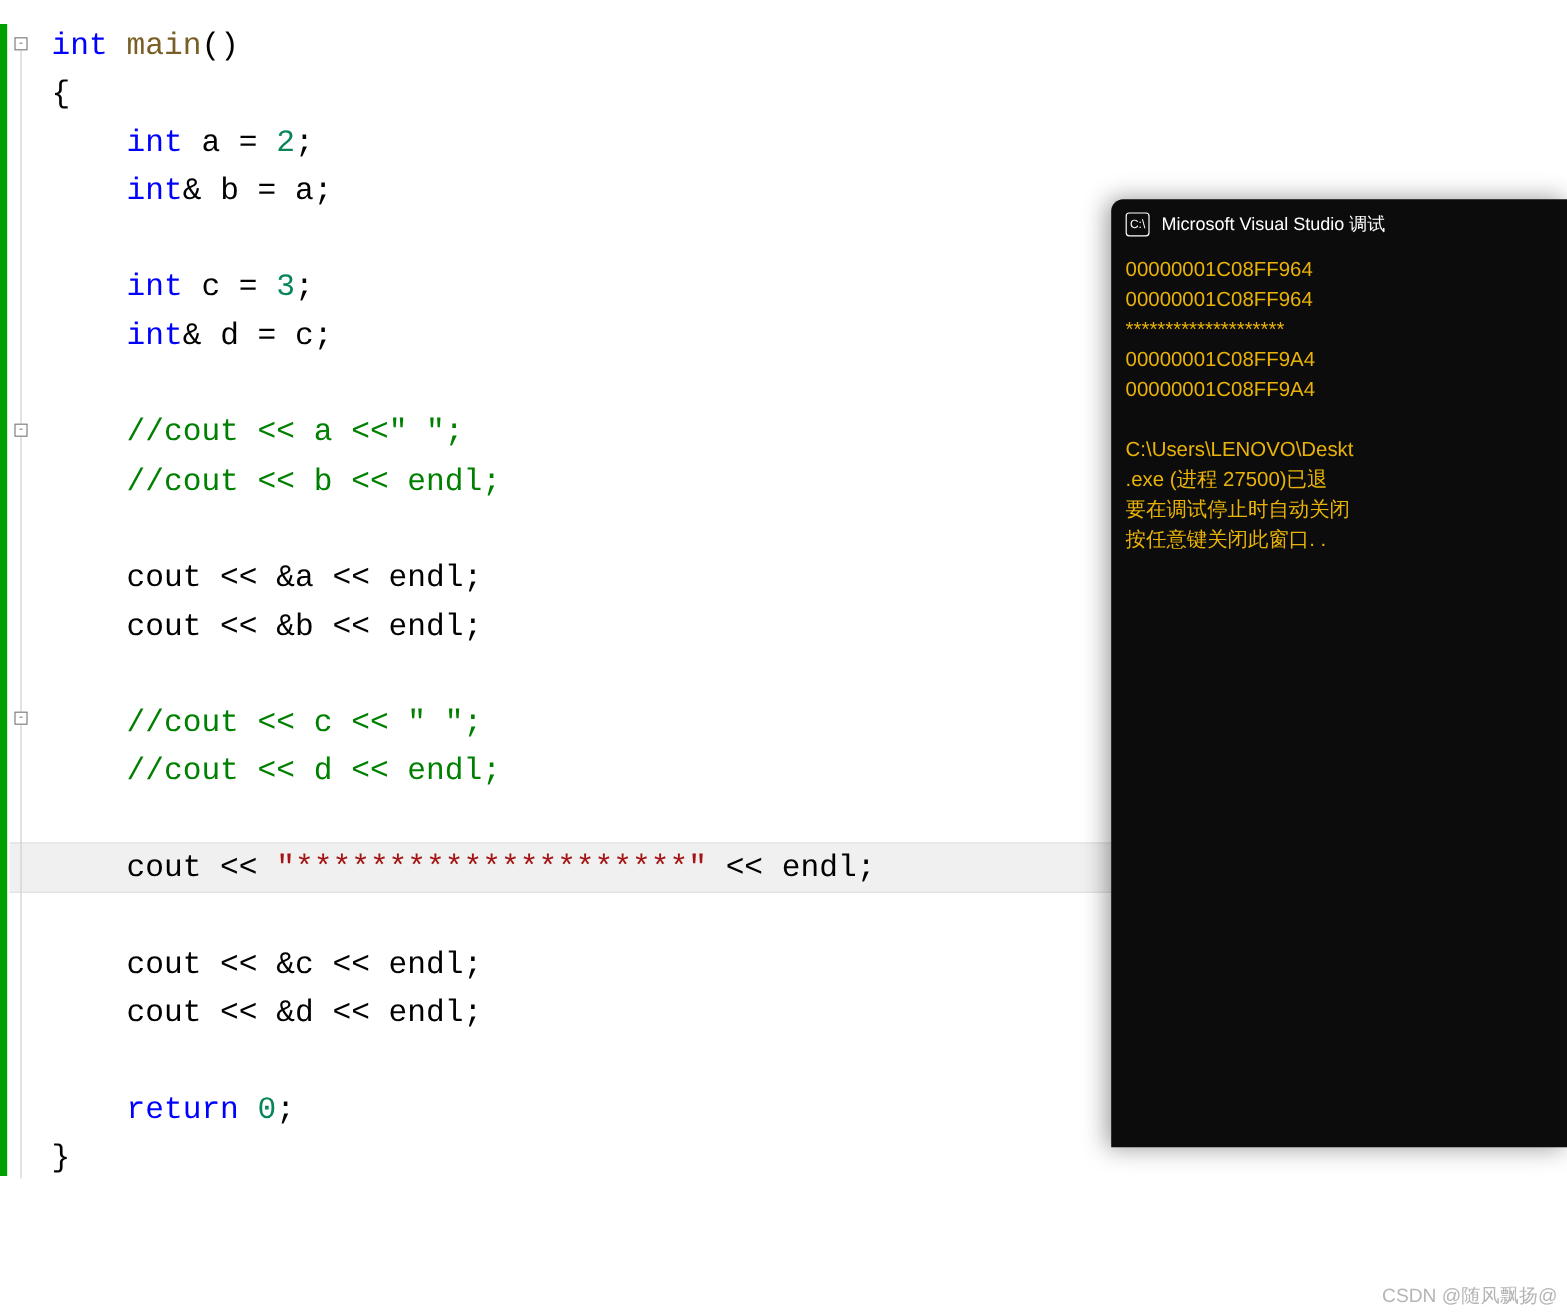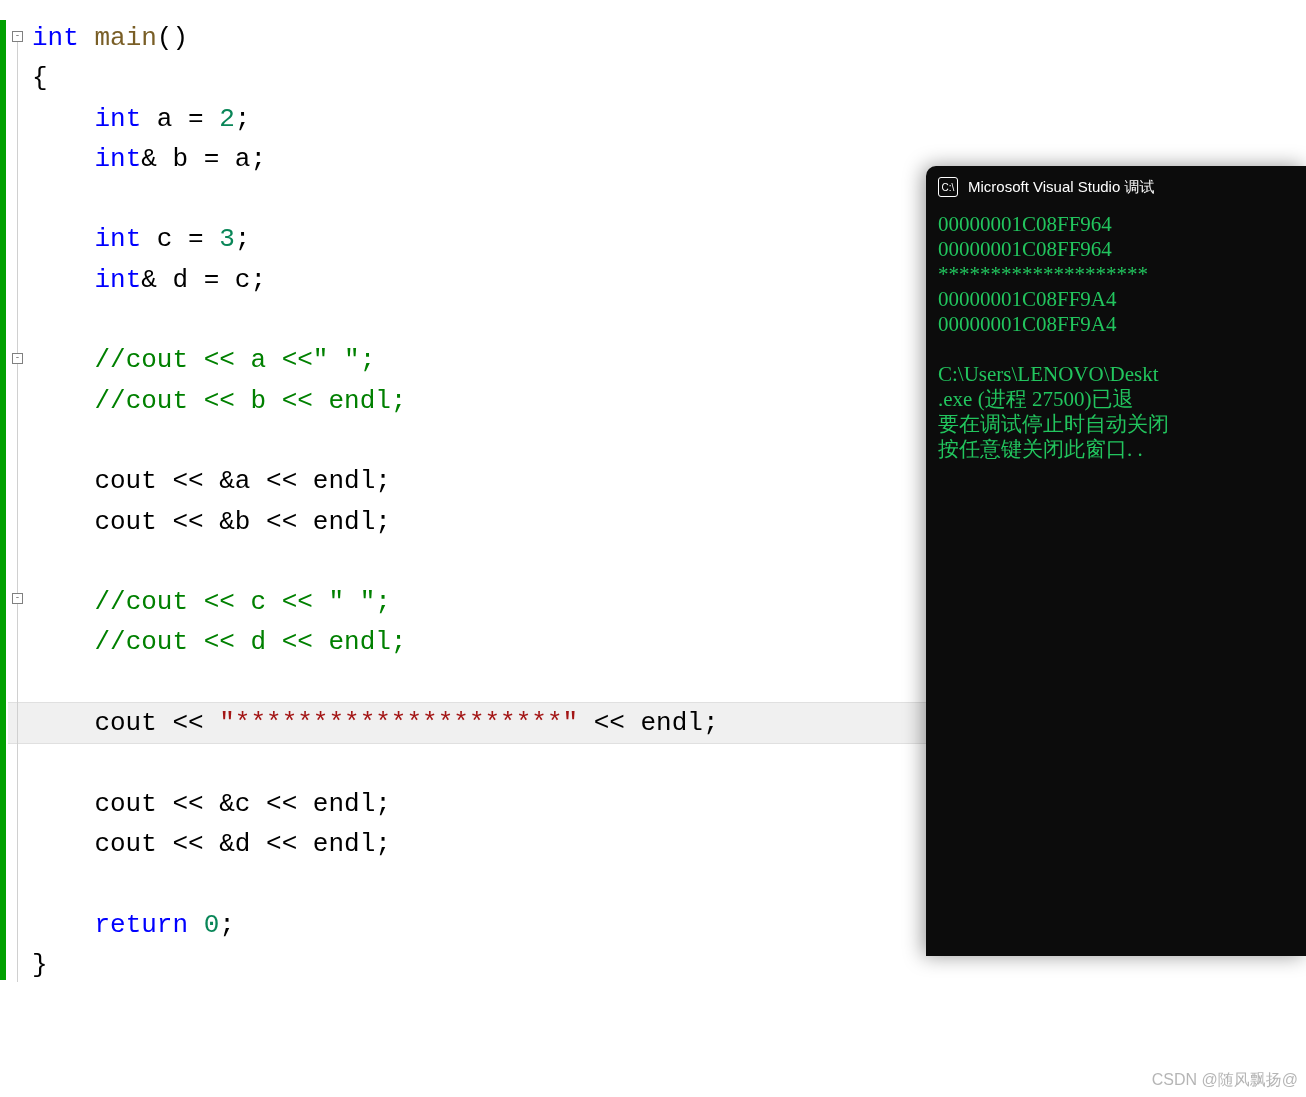--- a/index.html
+++ b/index.html
@@ -53,21 +53,21 @@
       background: #d0d0d0;
     }
     .code-content {
       position: absolute;
       left: 32px;
       top: 18px;
       white-space: pre;
       line-height: 40.3px;
       color: #000000;
     }
-    .code-line { display: block; }
+    .code-line { display: block; margin-left: 11px; }
     .kw { color: #0000ff; }
     .num { color: #098658; }
     .comment { color: #008000; }
     .str { color: #a31515; }
     .func { color: #795e26; }
     .highlight-line {
       position: absolute;
       left: 8px;
       width: 1298px;
       height: 42px;
@@ -101,23 +101,23 @@
       height: 20px;
       border: 1.5px solid #ffffff;
       border-radius: 3px;
       display: flex;
       align-items: center;
       justify-content: center;
       font-size: 10px;
     }
     .console-body {
       padding: 4px 12px;
-      color: #22c55e;
-      font-family: Liberation Serif, serif;
-      font-size: 21px;
+      color: #eab308;
+      font-family: Liberation Sans, sans-serif;
+      font-size: 17px;
       line-height: 25px;
       white-space: pre;
     }
     .watermark {
       position: absolute;
       right: 8px;
       bottom: 6px;
       font-family: 'Microsoft YaHei', sans-serif;
       font-size: 16px;
       color: rgba(120, 120, 120, 0.55);

